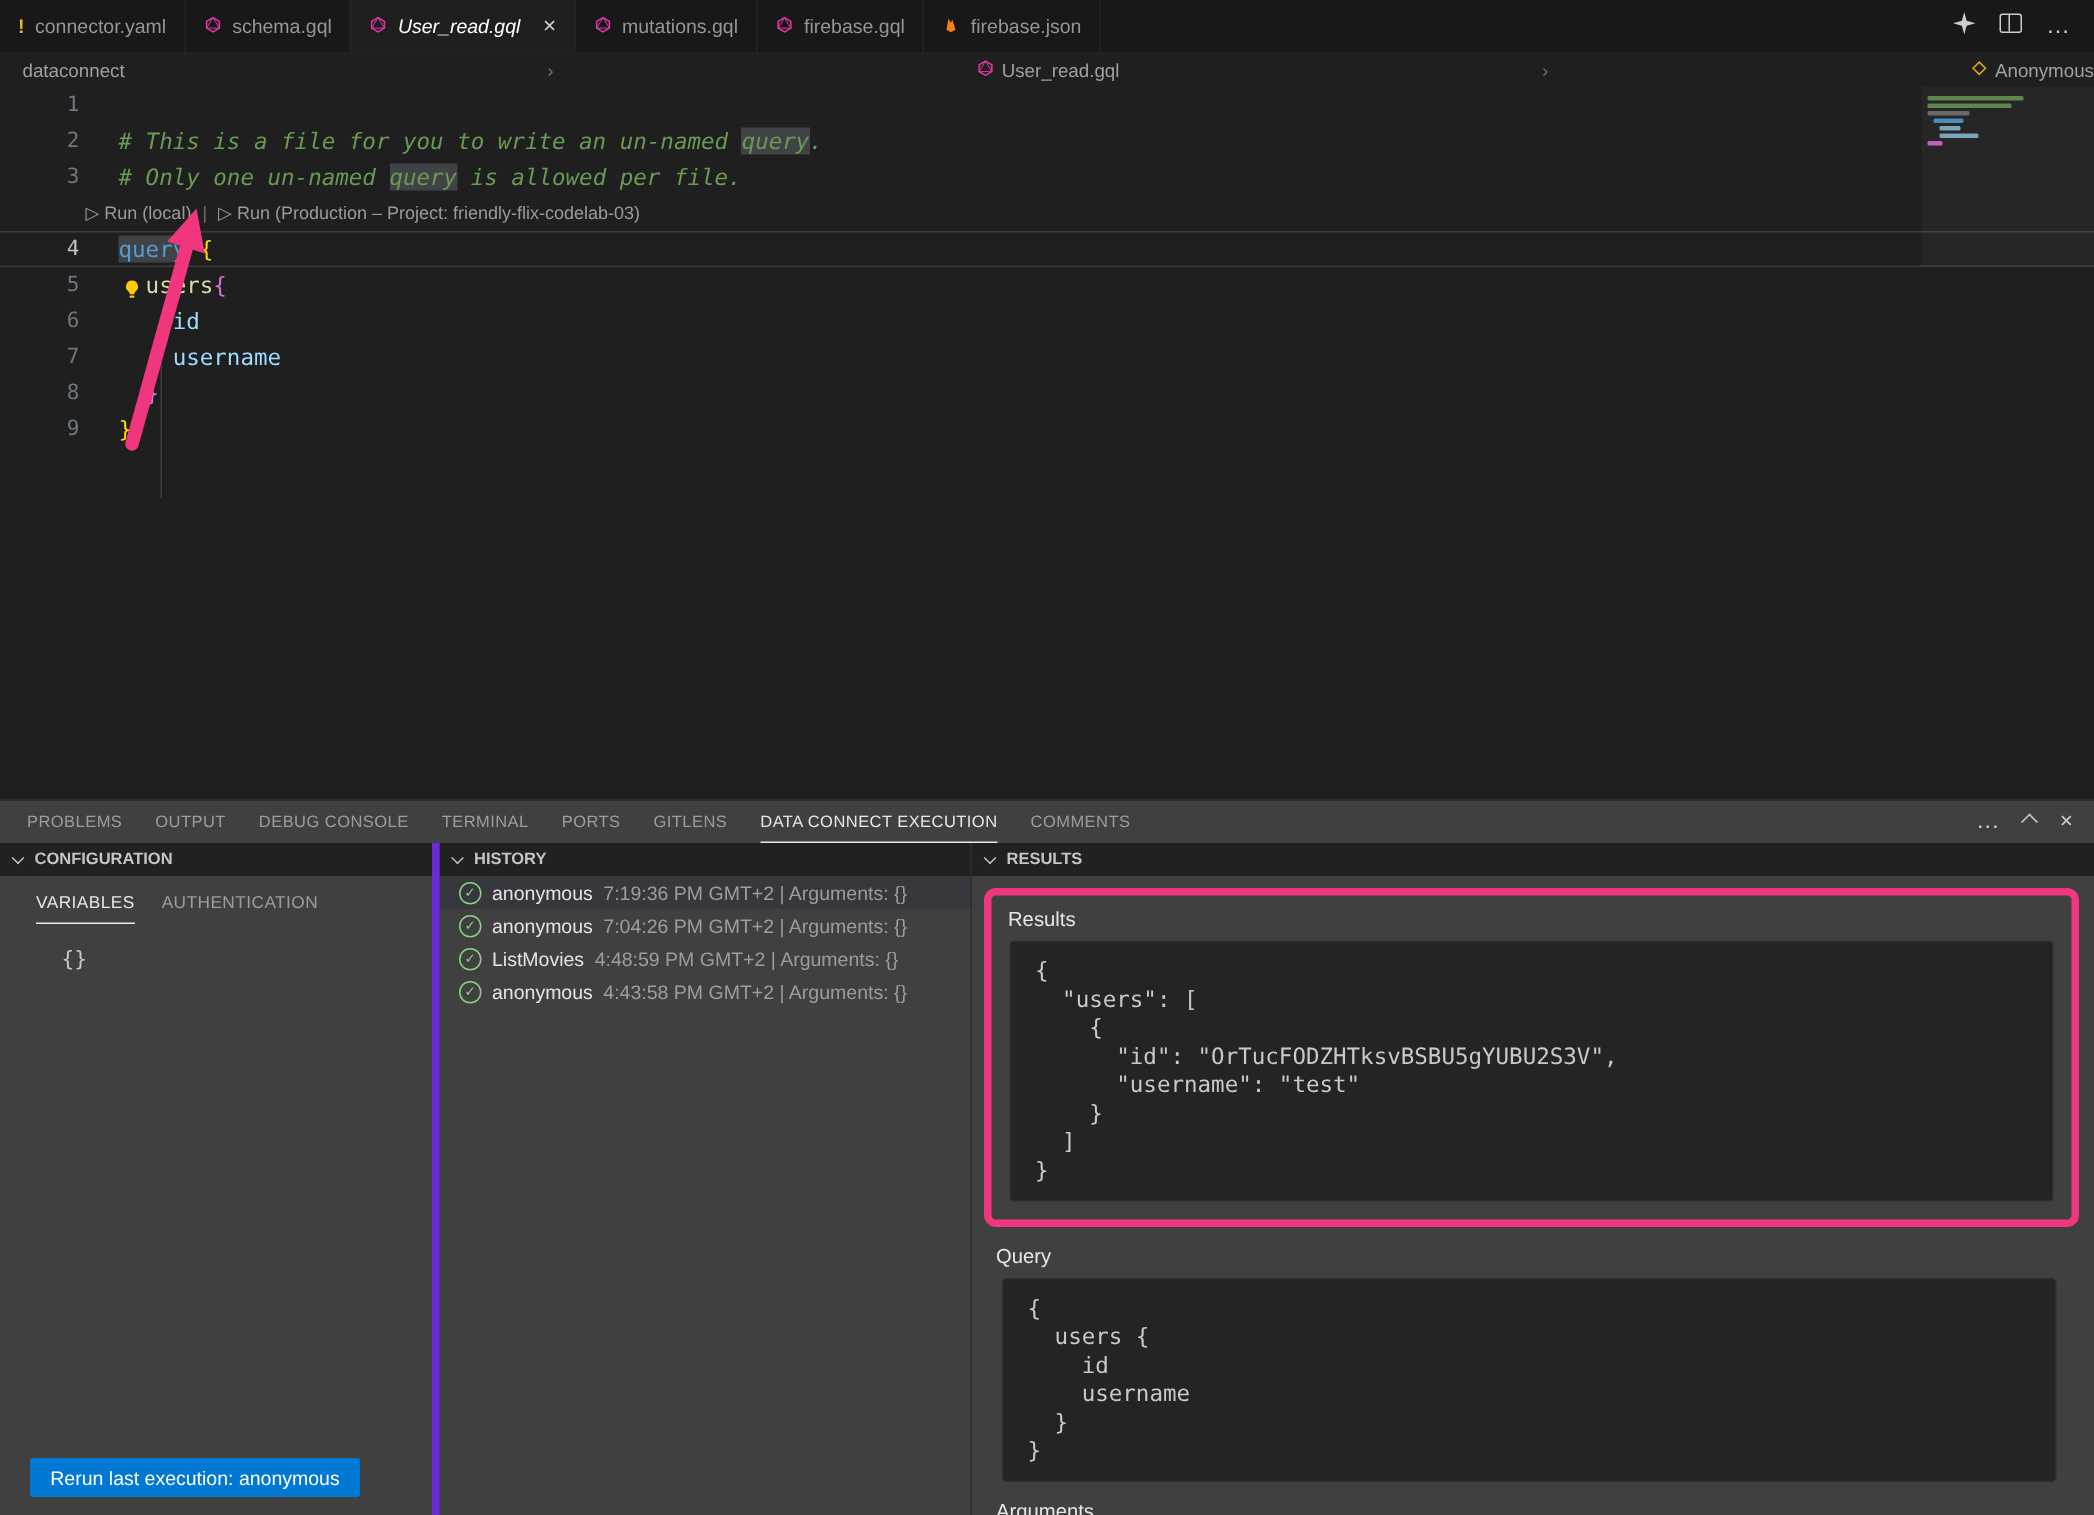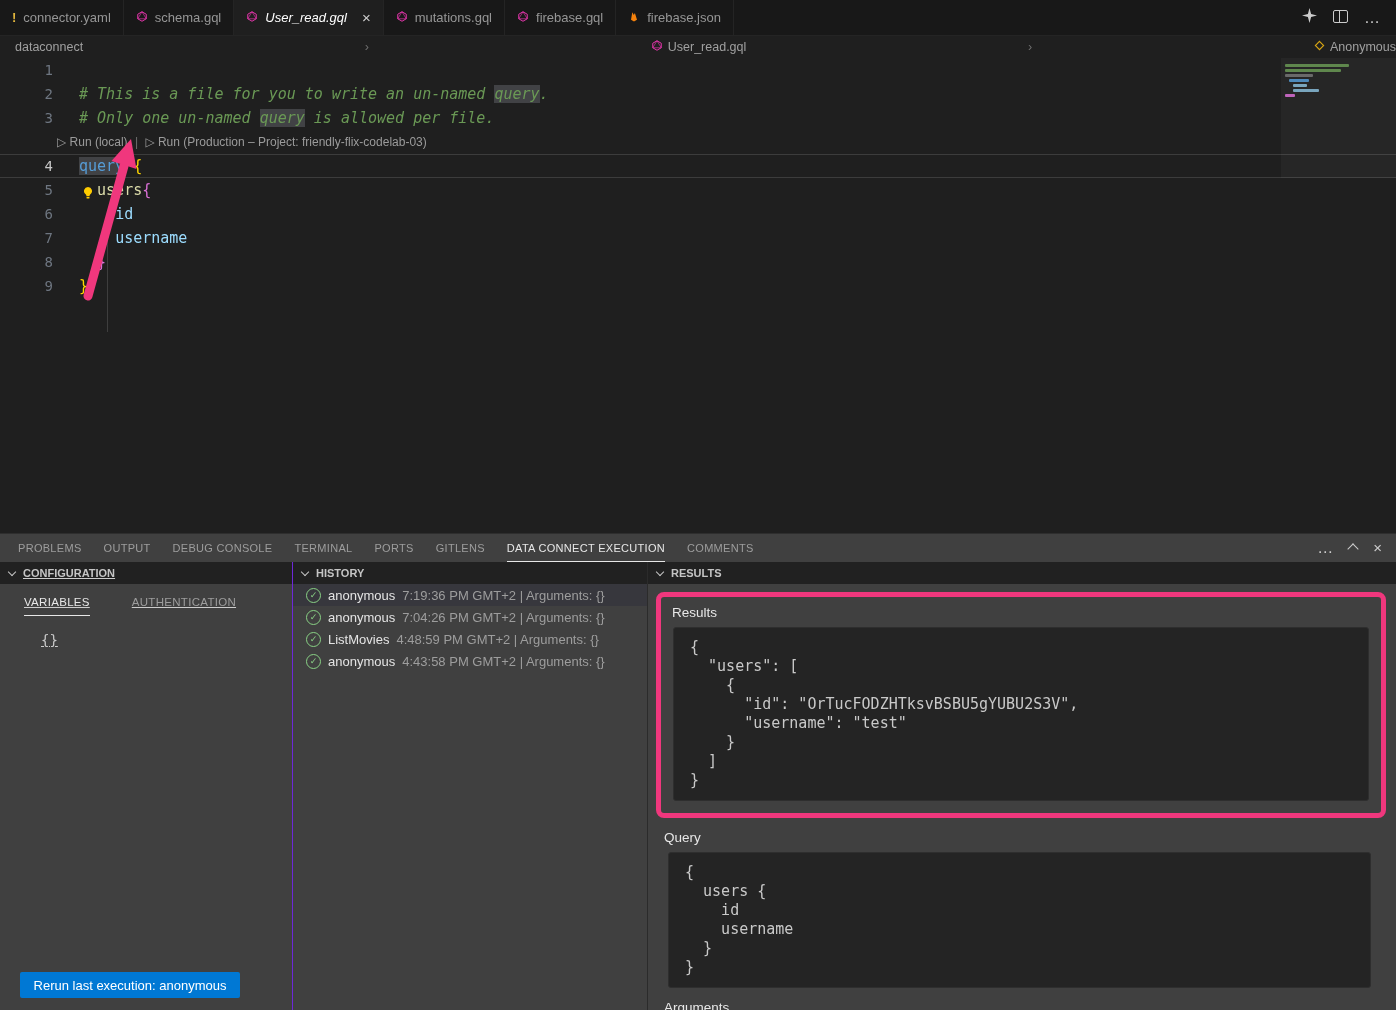--- a/index.html
+++ b/index.html
@@ -66,29 +66,29 @@
   
   .panel{position:absolute;top:497px;left:0;right:0;bottom:0;background:#404040;
          border-top:1px solid #2e2e2e;box-sizing:border-box;margin-top:36px;}
   .panel-tabs{height:28px;display:flex;align-items:stretch;padding-left:18px;}
   .ptabs{display:flex;gap:22px;}
   .ptab{display:flex;align-items:center;font-size:11px;letter-spacing:.3px;color:#9d9d9d;
         border-bottom:1px solid transparent;box-sizing:border-box;cursor:pointer;white-space:nowrap;}
   .ptab.active{color:#e7e7e7;border-bottom-color:#e7e7e7;}
   .panel-actions{margin-left:auto;display:flex;align-items:center;gap:16px;padding-right:14px;color:#ccc;}
   .panel-body{position:absolute;top:28px;left:0;right:0;bottom:0;display:flex;}
-  .col-config{flex:0 0 293px;position:relative;border-right:1px solid #6d28d9;box-sizing:border-box;text-decoration:underline;}
+  .col-config{flex:0 0 293px;position:relative;border-right:5px solid #6d28d9;box-sizing:border-box;}
   .col-history{flex:0 0 355px;border-right:1px solid #2b2b2b;box-sizing:border-box;}
   .col-results{flex:1;overflow:hidden;position:relative;}
   .sec-header{height:22px;display:flex;align-items:center;gap:8px;padding-left:9px;font-size:11px;
               font-weight:700;color:#c5c5c5;background:#212121;cursor:pointer;}
   .chev{width:5px;height:5px;border-right:1.4px solid #c5c5c5;border-bottom:1.4px solid #c5c5c5;
         transform:rotate(45deg);margin-top:-2px;}
 
-  .config-tabs{display:flex;gap:42px;padding:12px 0 0 24px;}
+  .config-tabs{display:flex;gap:18px;padding:12px 0 0 24px;}
   .ctab{font-size:11.5px;letter-spacing:.3px;color:#9d9d9d;padding-bottom:7px;
         border-bottom:1px solid transparent;cursor:pointer;}
   .ctab.active{color:#e7e7e7;border-bottom-color:#e7e7e7;}
   .variables-value{margin:16px 0 0 41px;font-family:"DejaVu Sans Mono",monospace;font-size:14px;color:#c8c8c8;}
   .rerun-btn{position:absolute;left:20px;bottom:12px;width:220px;height:26px;background:var(--blue);
              color:#fff;border:none;border-radius:2px;font-family:"Liberation Sans",sans-serif;
              font-size:13px;cursor:pointer;}
 
   .hist-item{height:22px;display:flex;align-items:center;gap:7px;padding-left:13px;font-size:13px;
              color:#e4e4e4;cursor:pointer;white-space:nowrap;overflow:hidden;}

